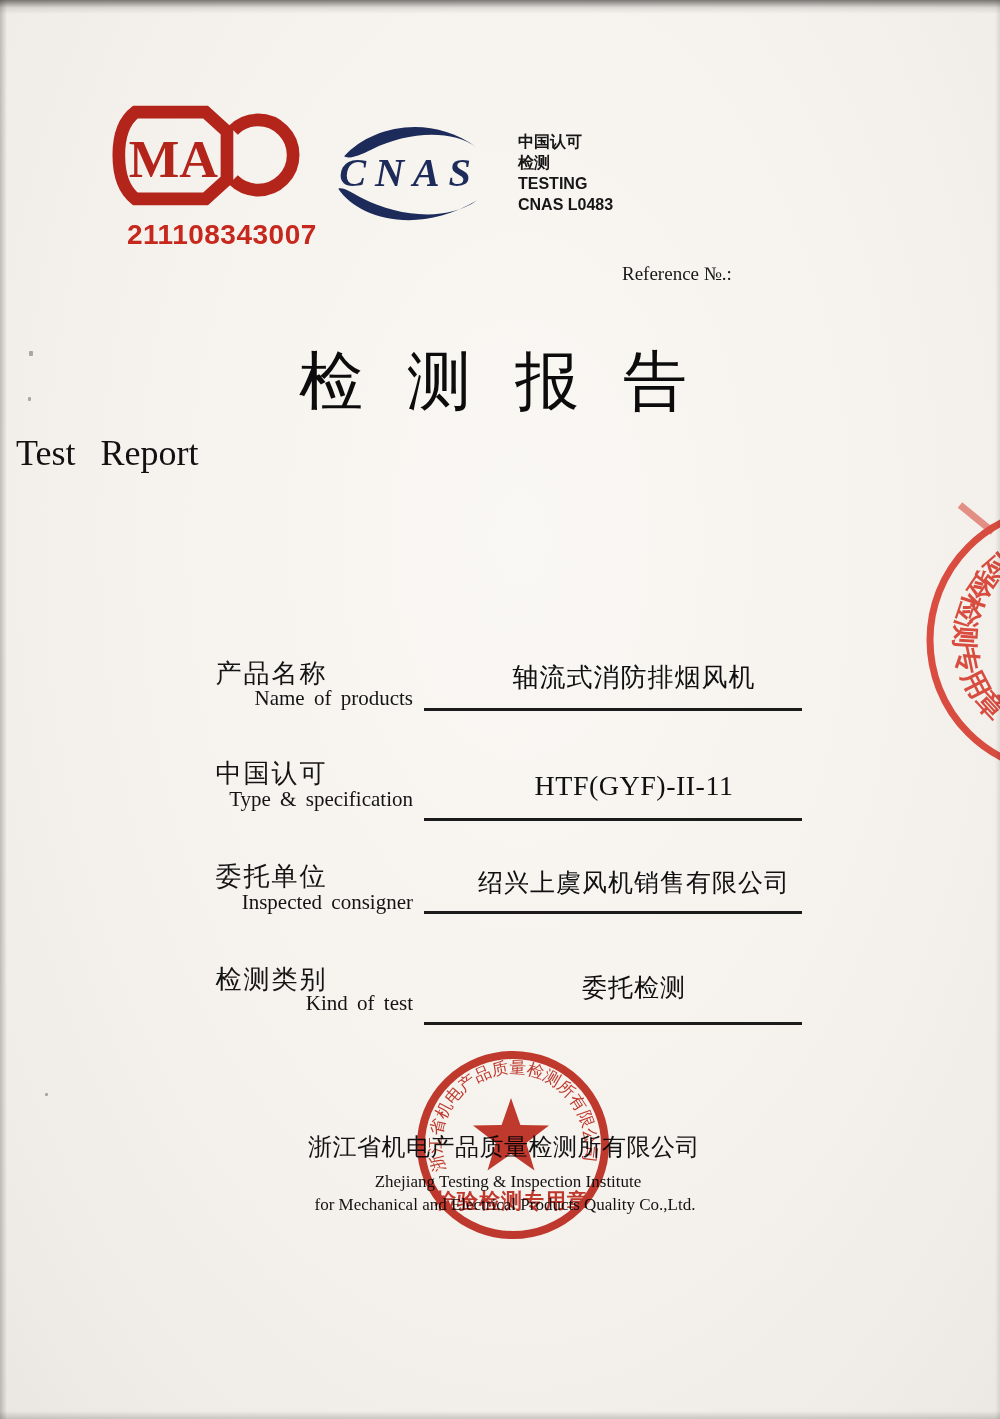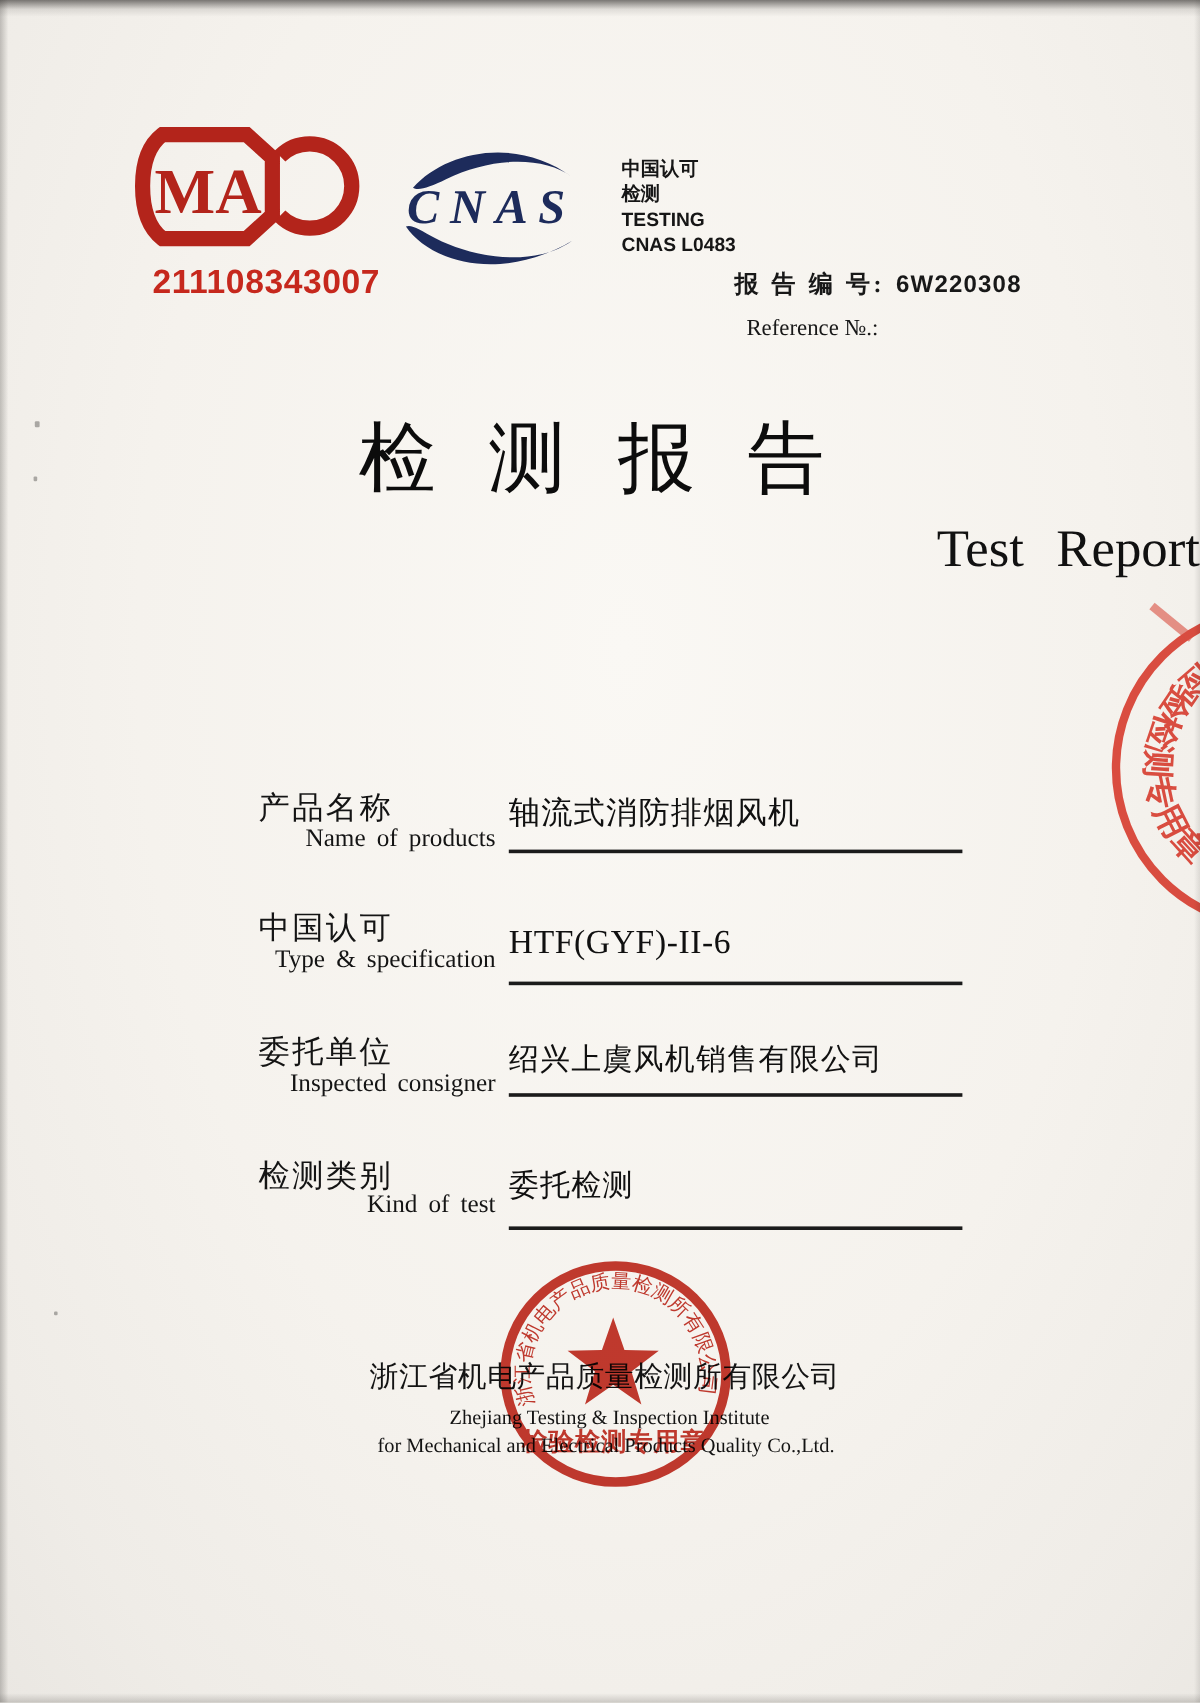--- a/index.html
+++ b/index.html
@@ -31,29 +31,29 @@
     font-weight:bold;font-size:16px;line-height:21px;color:#161616;margin-left:28px;}
   .report-no{position:absolute;left:612px;top:223px;font-size:20px;white-space:nowrap;}
   .report-no .zh{font-weight:bold;letter-spacing:3px;}
   .report-no .val{font-family:"Liberation Sans","DejaVu Sans",sans-serif;
     font-weight:bold;font-size:20px;letter-spacing:1px;margin-left:4px;}
   .reference{position:absolute;left:622px;top:263px;font-size:19px;}
 
   
   .title-zh{position:absolute;left:0;right:0;top:338px;text-align:center;
     font-size:64px;letter-spacing:14px;color:#0c0c0c;font-weight:500;}
-  .title-en{position:absolute;left:16px;right:0;top:432px;text-align:right;
-    font-size:44px;word-spacing:16px;color:#111;}
+  .title-en{position:absolute;left:16px;right:0;top:432px;text-align:left;
+    font-size:36px;word-spacing:16px;color:#111;}
 
   
   .lzh{position:absolute;left:130px;width:283px;text-align:center;
     font-size:26px;letter-spacing:2px;color:#141414;}
   .len{position:absolute;left:110px;width:303px;text-align:right;
     font-size:21px;word-spacing:4px;color:#141414;}
-  .fval{position:absolute;left:424px;width:378px;text-align:left;color:#101010;}
+  .fval{position:absolute;left:445px;width:378px;text-align:center;color:#101010;}
   .fval.cjk{font-size:26px;letter-spacing:1px;}
   .fval.lat{font-size:28px;letter-spacing:.5px;}
   .uline{position:absolute;left:424px;width:378px;height:3px;background:#1b1b1b;}
 
   
   .f-zh{position:absolute;left:0;right:0;top:1131px;text-align:center;
     font-size:24px;letter-spacing:.5px;color:#131313;transform:translateX(4px);}
   .f-en1{position:absolute;left:0;right:0;top:1172px;text-align:center;
     font-size:17px;color:#131313;transform:translateX(8px);}
   .f-en2{position:absolute;left:0;right:0;top:1195px;text-align:center;
@@ -89,40 +89,36 @@
     <text x="1" y="67" font-size="41" font-weight="bold" font-style="italic" letter-spacing="9" font-family="Liberation Sans, DejaVu Sans, sans-serif" fill="#1d2b5b">CNAS</text>
   </svg>
 
   <div class="accred">
     <div>中国认可</div>
     <div>检测</div>
     <div>TESTING</div>
     <div>CNAS L0483</div>
   </div>
 
-  <div class="report-no">
-    <span class="zh">报 告 编 号:</span>
-    <span class="val">6W220308</span>
-  </div>
   <div class="reference">Reference №.:</div>
 
   <div class="title-zh">检 测 报 告</div>
   <div class="title-en">Test Report</div>
 
   <div>
     <div class="lzh" style="top:656px">产品名称</div>
     <div class="len" style="top:686px">Name of products</div>
     <div class="fval cjk" style="top:660px">轴流式消防排烟风机</div>
     <div class="uline" style="top:708px"></div>
   </div>
 
   <div>
     <div class="lzh" style="top:756px">中国认可</div>
     <div class="len" style="top:787px">Type &amp; specification</div>
-    <div class="fval lat" style="top:770px">HTF(GYF)-II-6</div>
+    <div class="fval lat" style="top:770px">HTF(GYF)-II-11</div>
     <div class="uline" style="top:818px"></div>
   </div>
 
   <div>
     <div class="lzh" style="top:859px">委托单位</div>
     <div class="len" style="top:890px">Inspected consigner</div>
     <div class="fval cjk" style="top:866px;font-size:25px">绍兴上虞风机销售有限公司</div>
     <div class="uline" style="top:911px"></div>
   </div>
 

